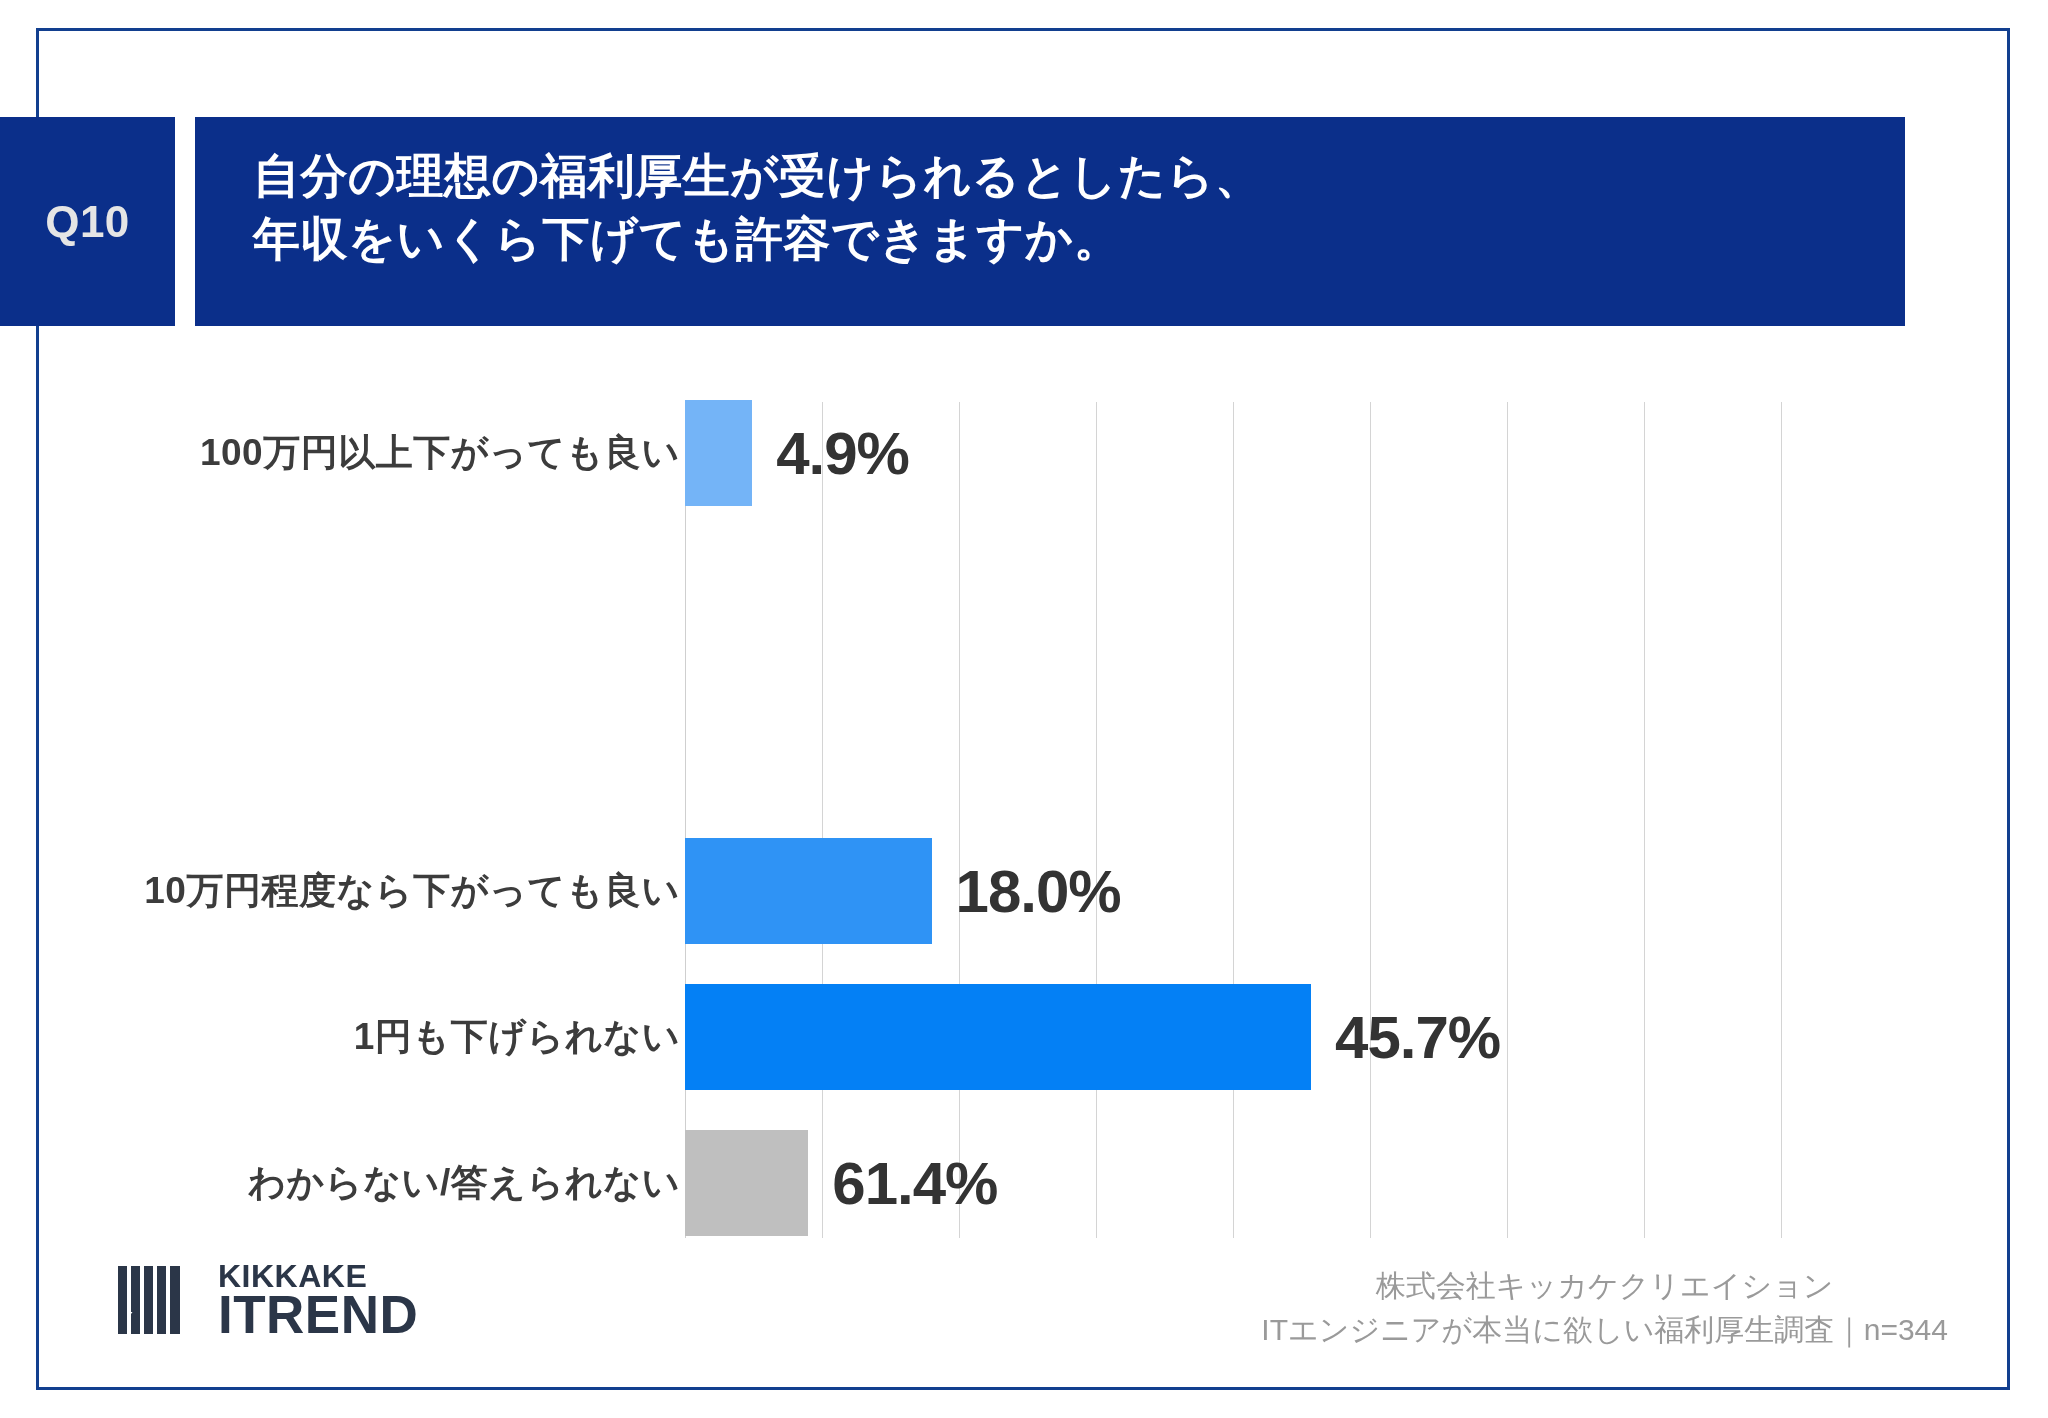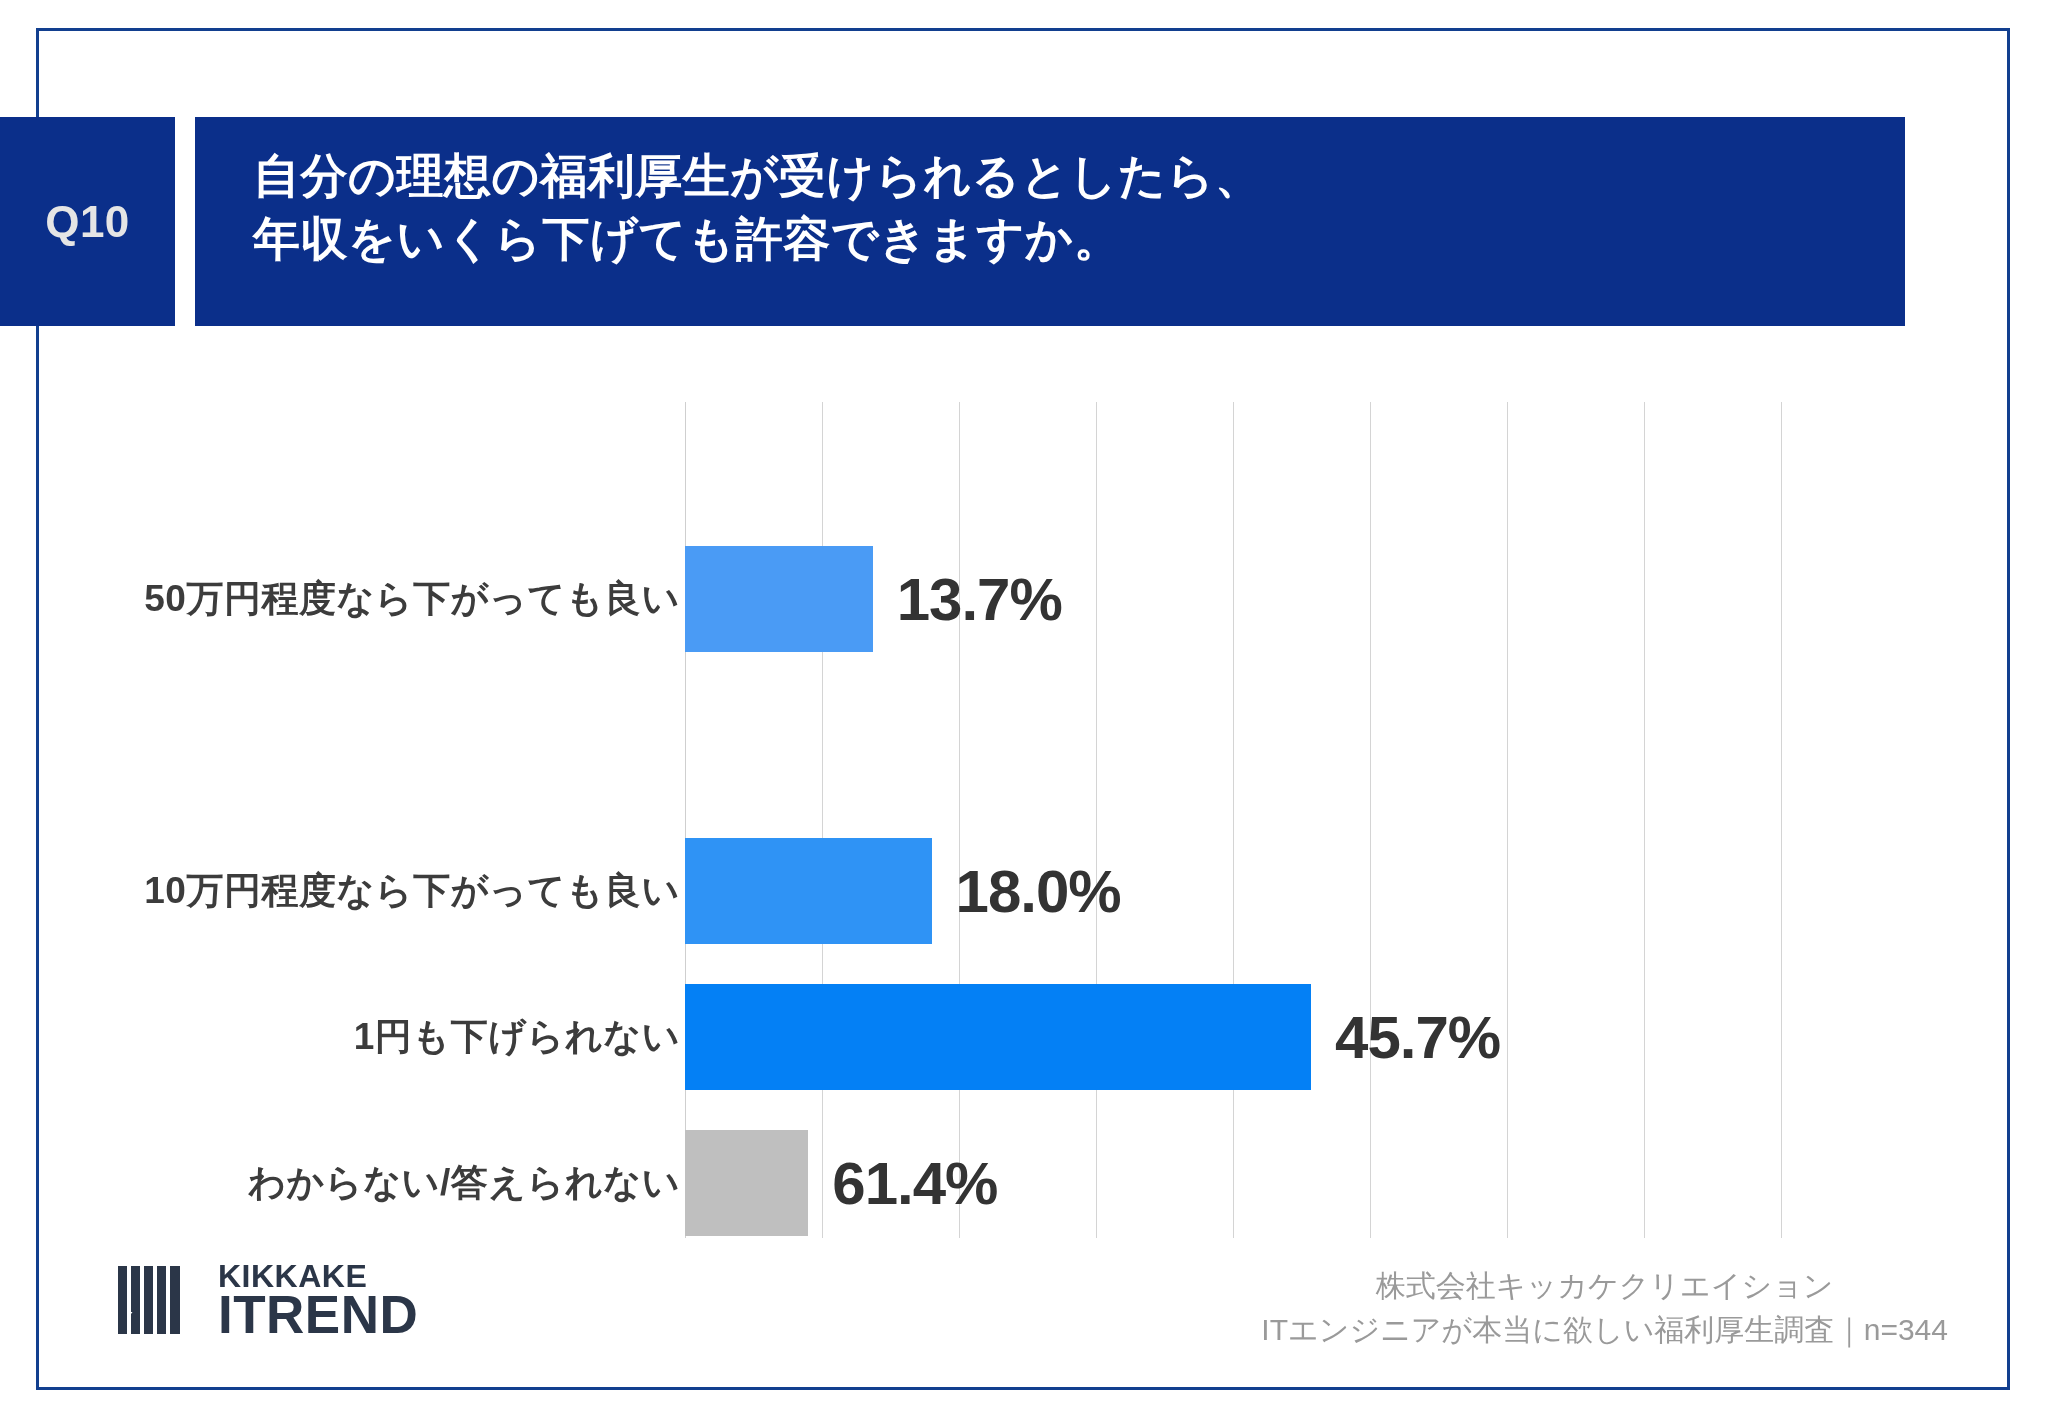--- a/index.html
+++ b/index.html
@@ -129,25 +129,25 @@
   <div id="plot">
       <div class="gridline axis" style="left: 615px;"></div>
       <div class="gridline" style="left: 752px;"></div>
       <div class="gridline" style="left: 889px;"></div>
       <div class="gridline" style="left: 1026px;"></div>
       <div class="gridline" style="left: 1163px;"></div>
       <div class="gridline" style="left: 1300px;"></div>
       <div class="gridline" style="left: 1437px;"></div>
       <div class="gridline" style="left: 1574px;"></div>
       <div class="gridline" style="left: 1711px;"></div>
-      <div class="row" style="top: 146px;">
-        <div class="cat-label">50万円程度なら下がっても良い</div>
+      <div class="row" style="top: 0px;">
+        <div class="cat-label">100万円以上下がっても良い</div>
         <div class="bar-wrap">
-          <div class="bar" style="width: 187.69px; background: rgb(74, 155, 245);"></div>
-          <div class="bar-value">13.7%</div>
+          <div class="bar" style="width: 67.13px; background: rgb(116, 180, 247);"></div>
+          <div class="bar-value">4.9%</div>
         </div>
       </div>
       <div class="row" style="top: 438px;">
         <div class="cat-label">10万円程度なら下がっても良い</div>
         <div class="bar-wrap">
           <div class="bar" style="width: 246.6px; background: rgb(47, 147, 245);"></div>
           <div class="bar-value">18.0%</div>
         </div>
       </div>
       <div class="row" style="top: 584px;">

